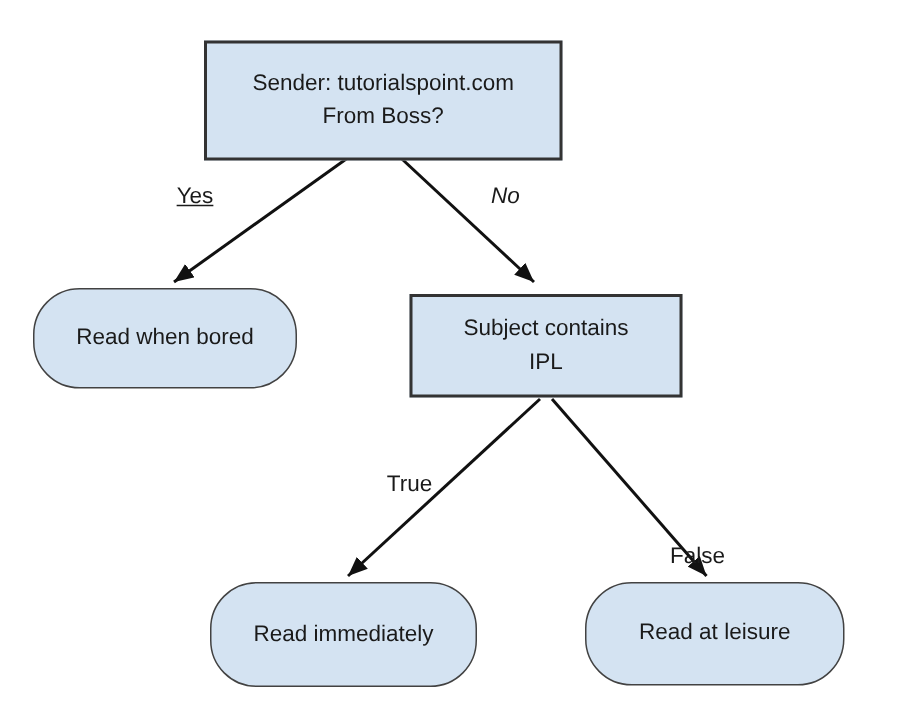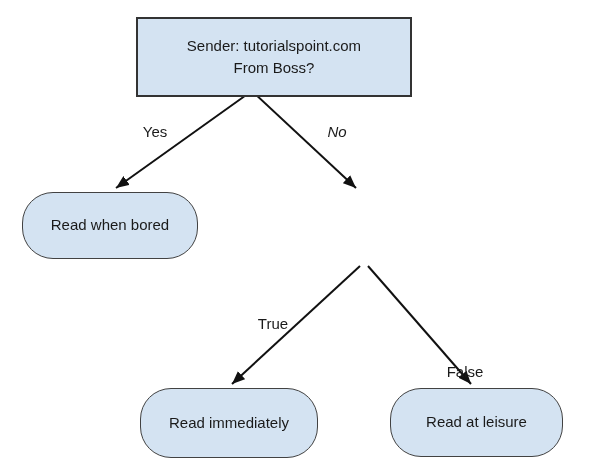--- a/index.html
+++ b/index.html
@@ -53,31 +53,33 @@
       <marker id="arrowhead" viewBox="0 0 12 10" refX="12" refY="5" markerWidth="13" markerHeight="11" markerUnits="userSpaceOnUse" orient="auto">
         <path d="M0,0 L12,5 L0,10 Z" fill="#111111"></path>
       </marker>
     </defs>
     <line x1="249" y1="93" x2="116" y2="188" stroke="#111111" stroke-width="2" marker-end="url(#arrowhead)"></line>
     <line x1="254" y1="93" x2="356" y2="188" stroke="#111111" stroke-width="2" marker-end="url(#arrowhead)"></line>
     <line x1="360" y1="266" x2="232" y2="384" stroke="#111111" stroke-width="2" marker-end="url(#arrowhead)"></line>
     <line x1="368" y1="266" x2="471" y2="384" stroke="#111111" stroke-width="2" marker-end="url(#arrowhead)"></line>
   </svg>
 
-  <div class="node" style="left:136px; top:17px; width:276px; height:80px;">Sender: tutorialspoint.com
+  <div class="node" style="left:136px; top:27px; width:239px; height:80px;">Sender: tutorialspoint.com
 From Boss?</div>
 
   <div class="node rounded" style="left:22px; top:192px; width:176px; height:67px;">Read when bored</div>
 
+  <div class="node" style="left:273px; top:196px; width:182px; height:69px;">Subject contains
+IPL</div>
 
   <div class="node rounded" style="left:390px; top:388px; width:173px; height:69px;">Read at leisure</div>
 
   <div class="node rounded" style="left:140px; top:388px; width:178px; height:70px;">Read immediately</div>
 
-  <div class="edge-label" style="left:155px; top:131px;">Yes</div>
+  <div class="edge-label" style="left:130px; top:131px;text-decoration:underline;">Yes</div>
 
   <div class="edge-label" style="left:337px; top:131px;font-style:italic;">No</div>
 
   <div class="edge-label" style="left:273px; top:323px;text-align:right;">True</div>
 
   <div class="edge-label" style="left:465px; top:323px;margin-top:48px;">False</div>
 
 </div>
 
 </body></html>

